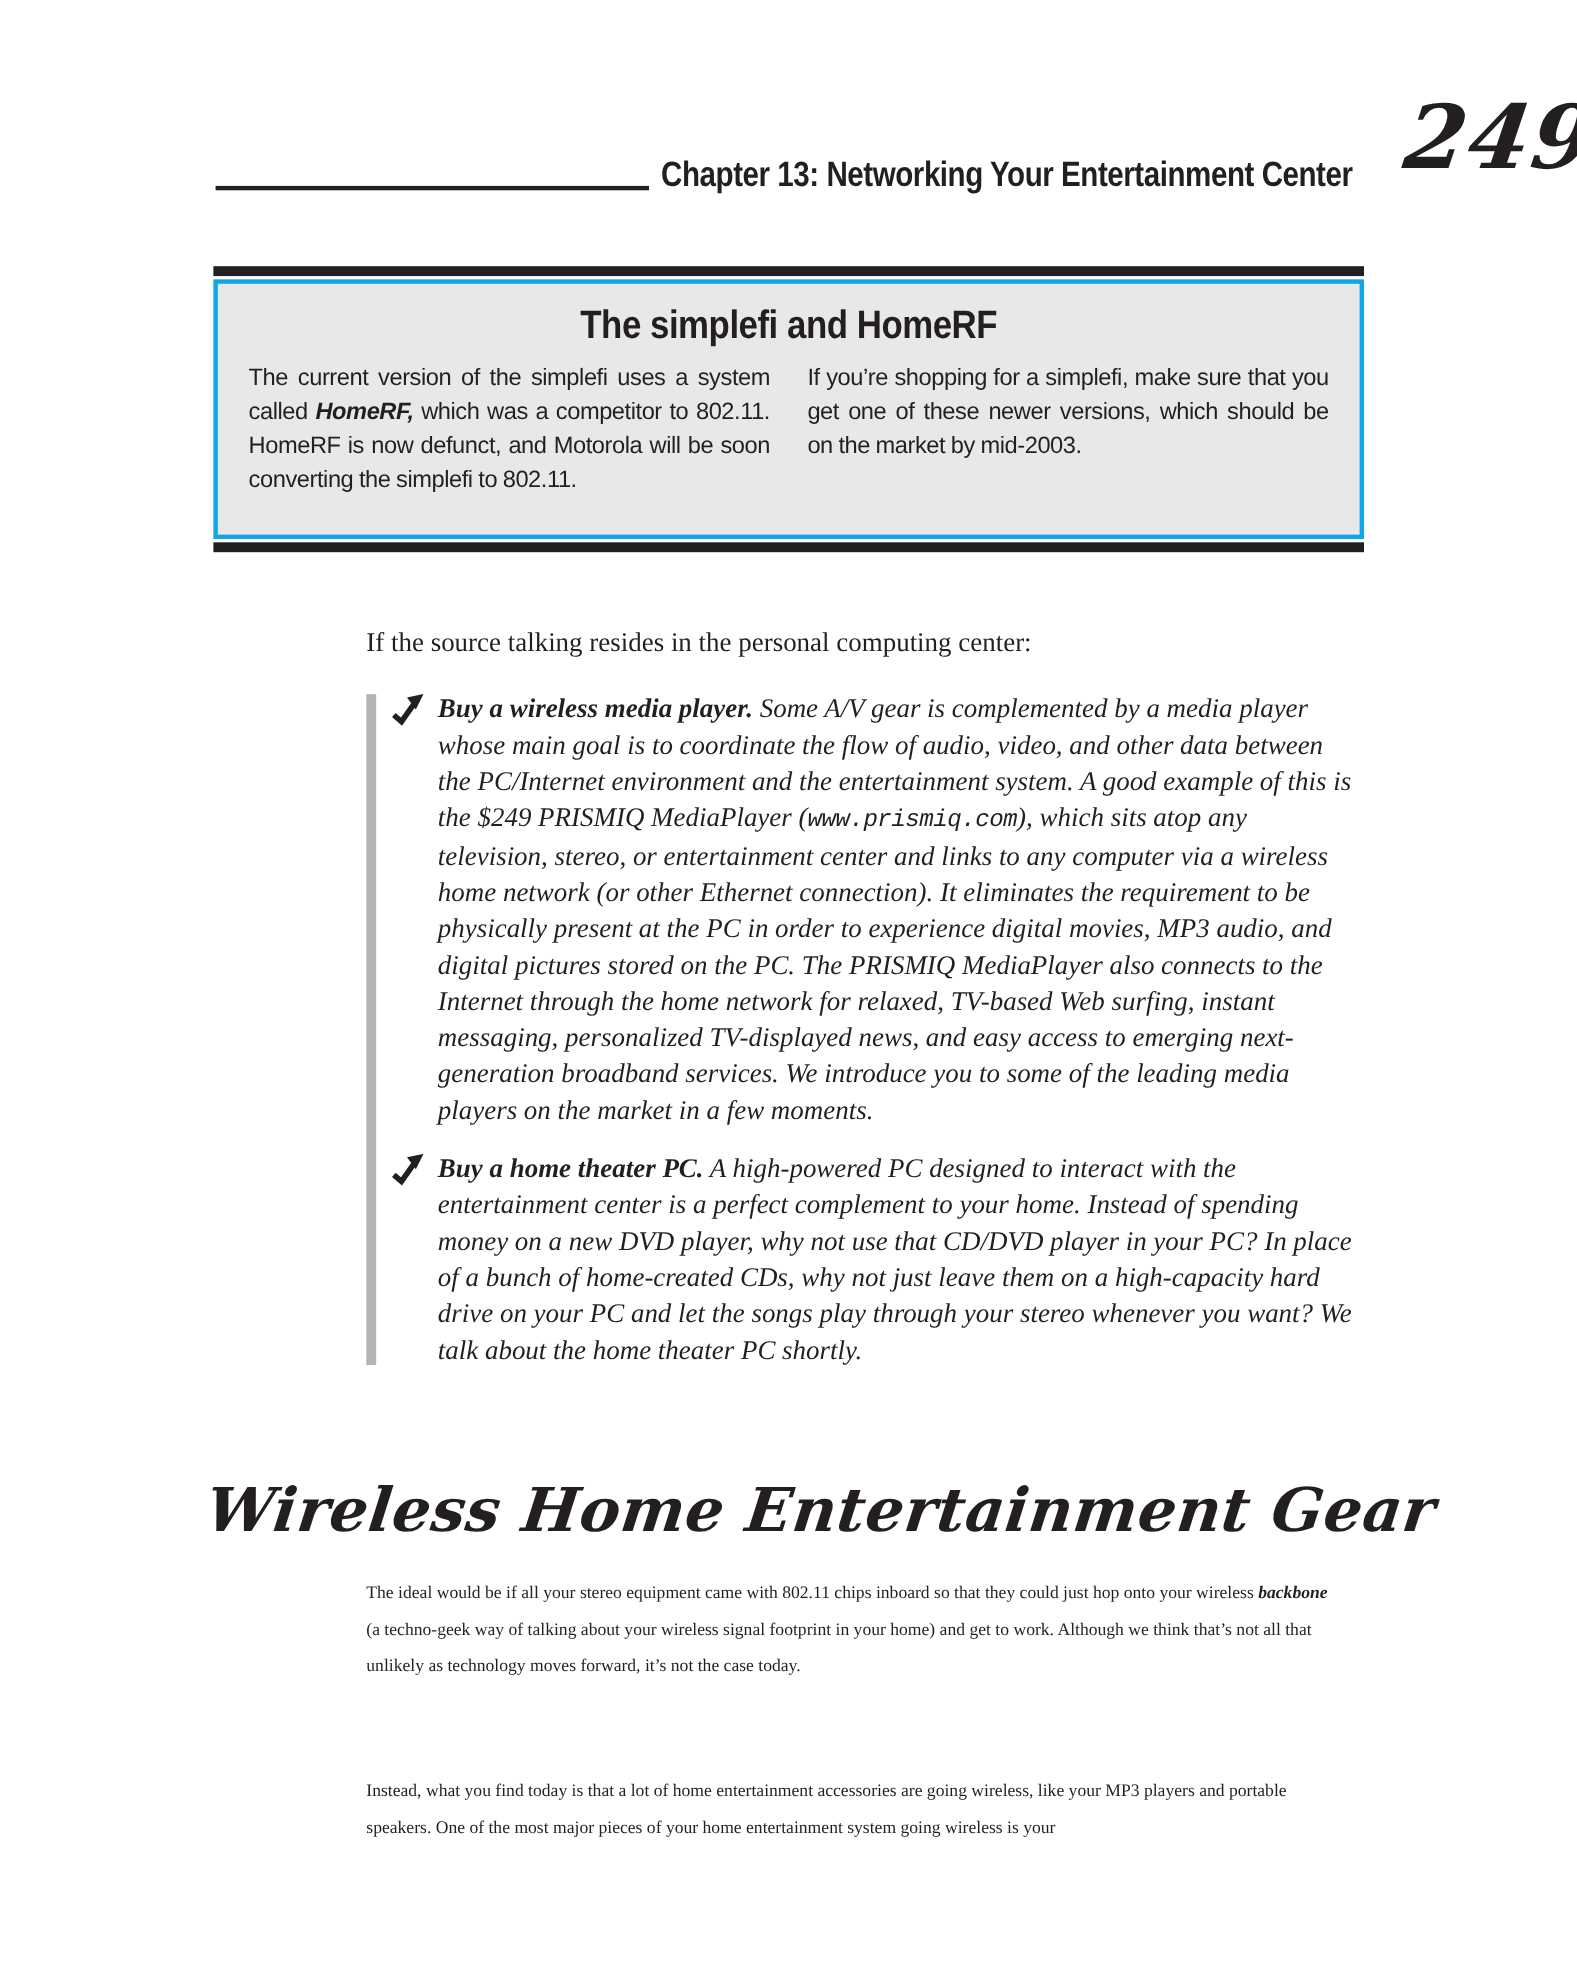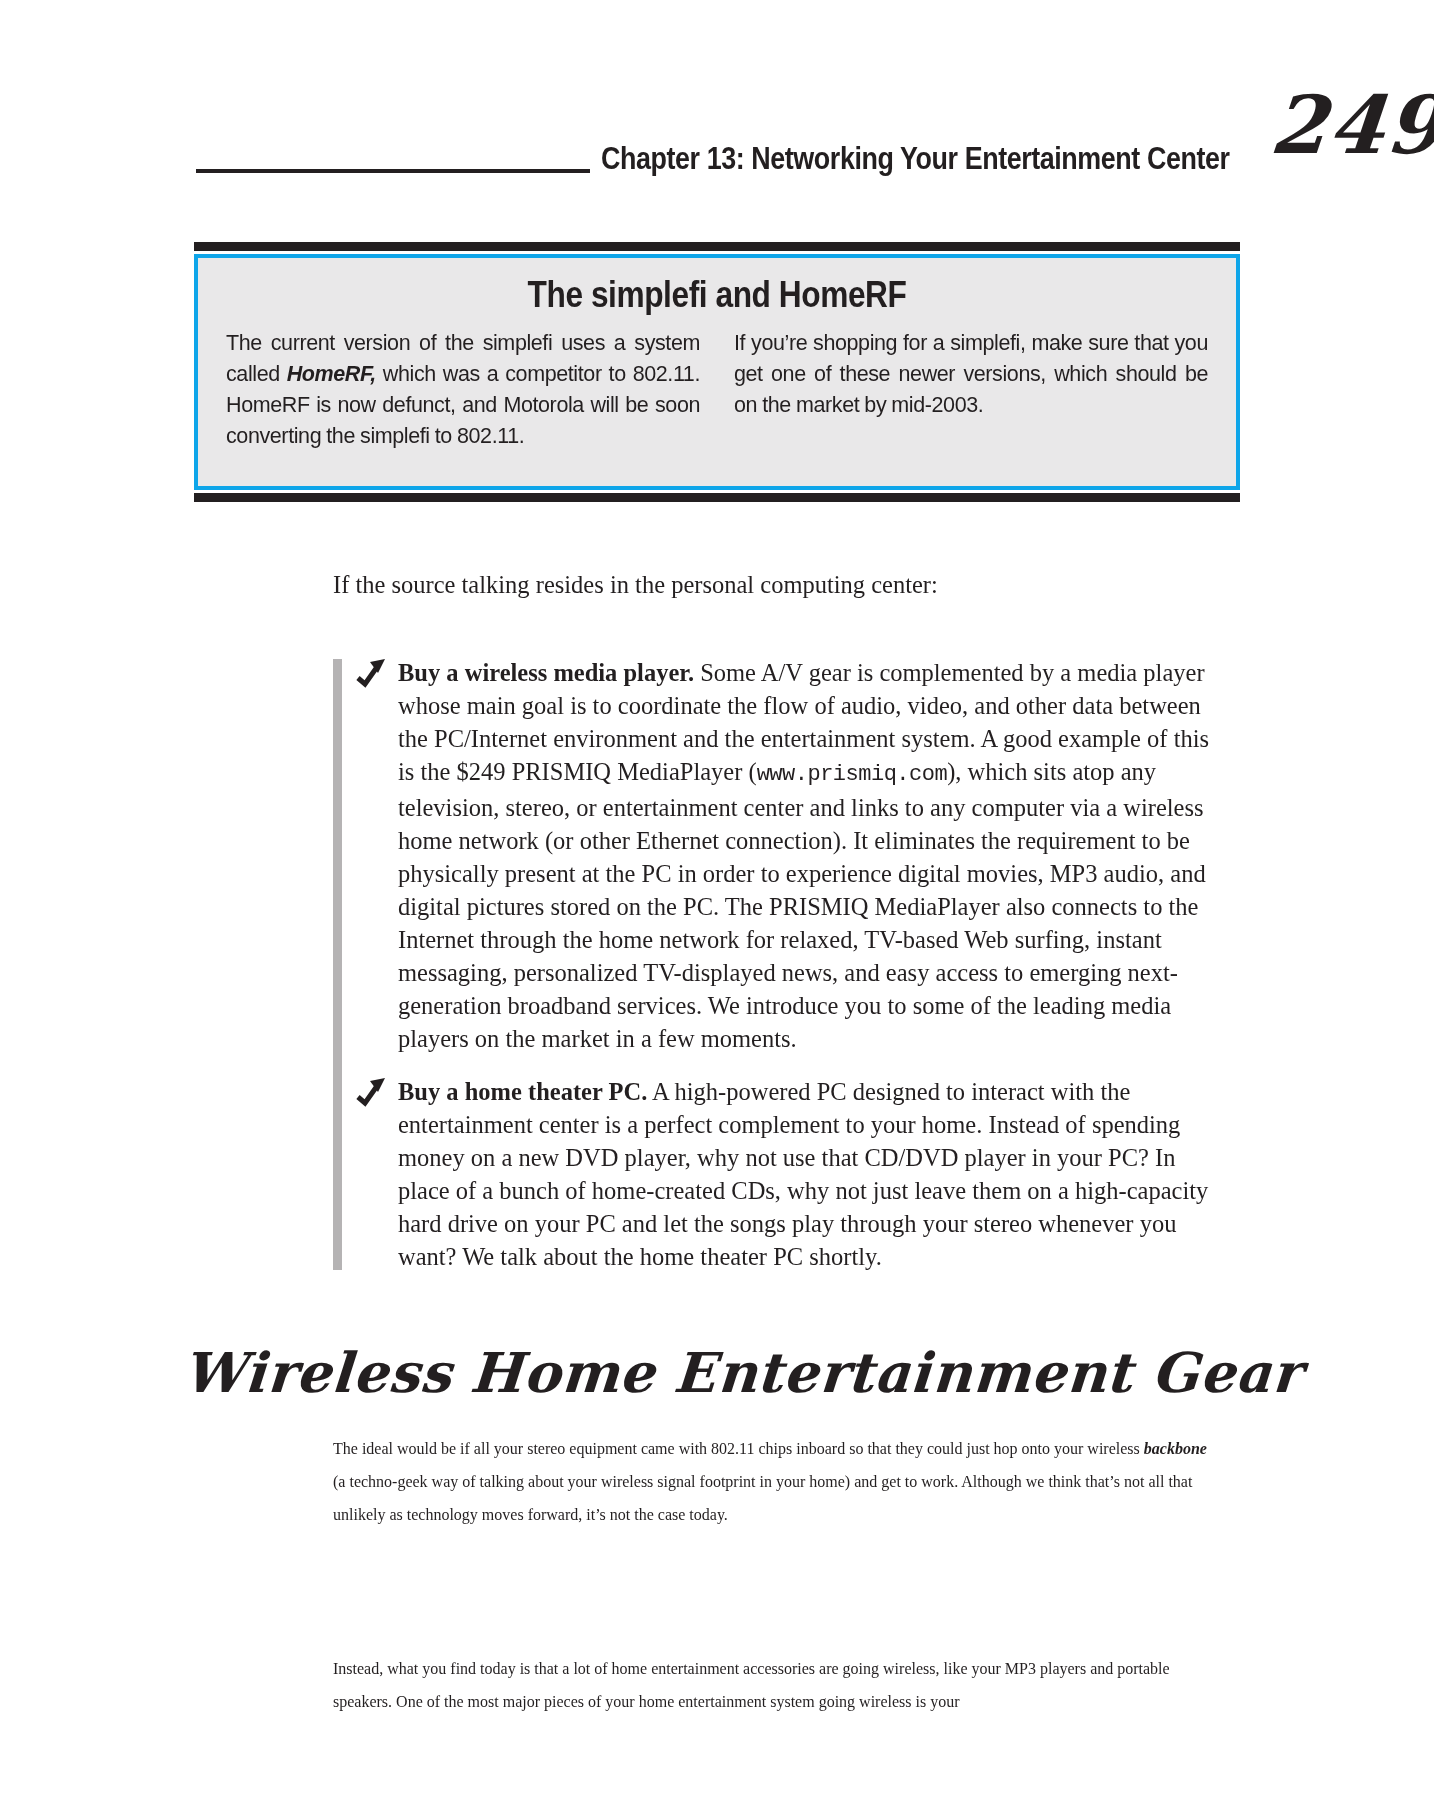--- a/index.html
+++ b/index.html
@@ -58,21 +58,21 @@
     letter-spacing: -0.4px; word-spacing: -0.5px;
     text-align: justify;
   }
 
   
   .intro {
     position: absolute; left: 333px; top: 568px;
     width: 880px; font-size: 24.5px; line-height: 33px;
   }
 
-  .bullet-list { position: absolute; left: 333px; top: 656px; width: 905px; }
+  .bullet-list { position: absolute; left: 333px; top: 628px; width: 905px; font-style: italic; }
   .accent-bar {
     position: absolute; left: 0; top: 3px; bottom: 3px;
     width: 9px; background: #b5b3b4;
   }
   .bullets { margin: 0; padding: 0 0 0 23px; list-style: none; }
   .bullet {
     display: flex; gap: 10px;
     font-size: 24.5px; line-height: 33px;
     margin-bottom: 20px;
   }
@@ -90,21 +90,21 @@
     position: absolute; left: 192px; top: 1340px;
     font-family: "DejaVu Serif", serif;
     font-style: italic; font-weight: bold;
     font-size: 55px; white-space: nowrap;
     transform: skewX(-7deg); transform-origin: left top;
     letter-spacing: 0.5px;
   }
 
   .para { position: absolute; left: 333px; width: 880px; font-size: 16px; line-height: 33px; }
   .para.p1 { top: 1432px; }
-  .para.p2 { top: 1652px; }
+  .para.p2 { top: 1612px; }
 
   .italic { font-style: italic; font-weight: bold; }
 </style>
 </head>
 <body>
 
 <div class="header-rule"></div>
 <div class="header-title">Chapter 13: Networking Your Entertainment Center</div>
 <div class="page-number">249</div>
 

